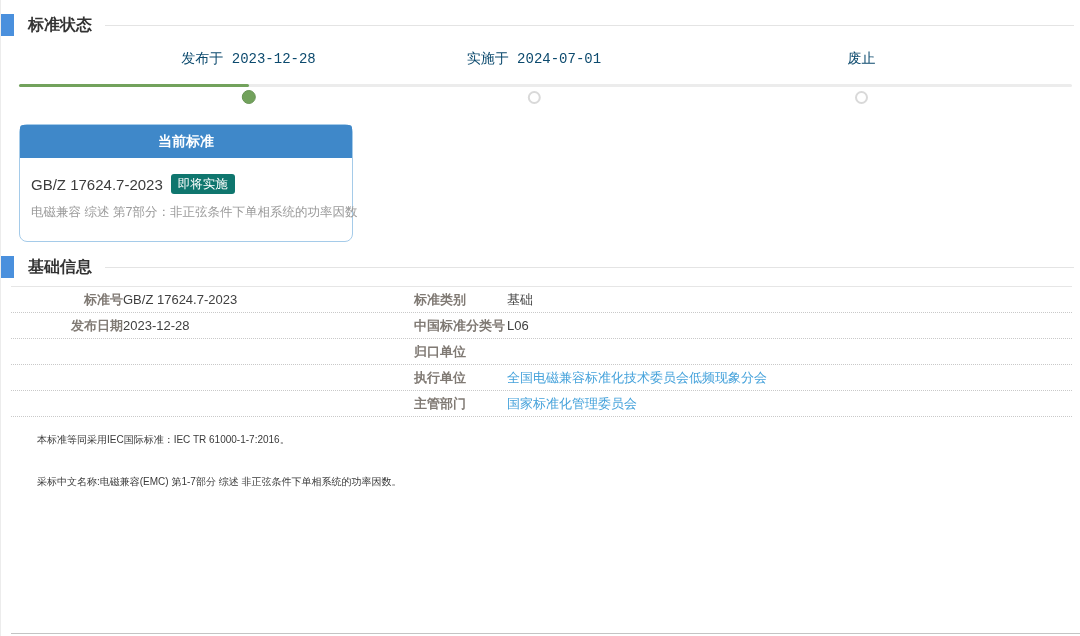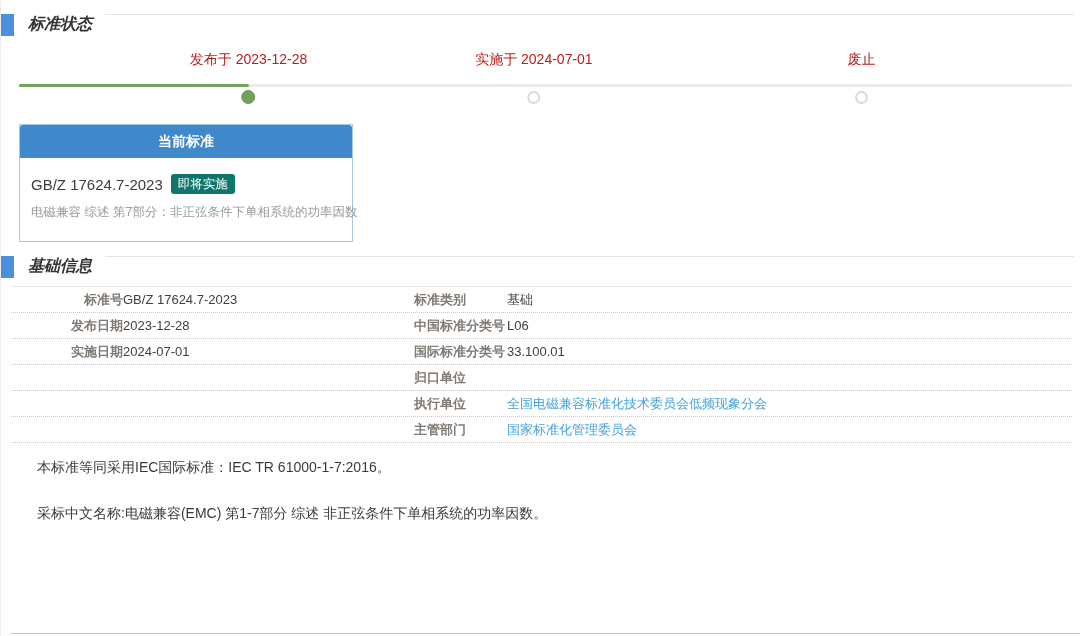--- a/index.html
+++ b/index.html
@@ -7,36 +7,36 @@
   .page {
     position:relative;
     width:1080px; height:636px;
     background:#fff;
     font-family:"Liberation Sans","DejaVu Sans",sans-serif;
     color:#333;
     overflow:hidden;
     border-left:1px solid #ececec;
   }
   
-  .sec-header { display:flex; align-items:flex-start; margin-top:14px; height:22px;font-style:italic; }
+  .sec-header { display:flex; align-items:center; margin-top:14px; height:22px; }
   .sec-marker { width:13px; height:22px; background:#4a90dd; flex:0 0 auto; }
   .sec-title  { font-size:16px; font-weight:bold; color:#333; margin-left:14px; white-space:nowrap; }
   .sec-line   { flex:1; height:1px; background:#e4e4e4; margin:0 6px 0 13px; }
   
   .timeline { position:relative; height:44px; margin:14px 8px 0 18px; }
   .tl-base  { position:absolute; left:0; right:0; top:34px; height:3px; background:#ececec; border-radius:2px; }
   .tl-green { position:absolute; left:0; width:21.8%; top:34px; height:3px; background:#72a25c; border-radius:2px; }
   .tl-node  { position:absolute; top:0; transform:translateX(-50%); text-align:center; }
   .tl-node-1 { left:21.8%; } .tl-node-2 { left:48.9%; } .tl-node-3 { left:80.0%; }
-  .tl-label { font-size:14px; color:#b91c1c; white-space:nowrap; line-height:18px; }
+  .tl-label { font-size:14px; color:#0c4a6e; white-space:nowrap; line-height:18px;font-family:Liberation Mono, monospace; }
   .tl-dot   { width:14px; height:14px; border-radius:50%; margin:22px auto 0; }
   .tl-dot.reached  { background:#72a25c; border:1px solid #689455; }
   .tl-dot.upcoming { width:13px; height:13px; background:#fff; border:2px solid #d9d9d9; margin-top:23px; }
   
-  .card { width:334px; margin:30px 0 0 18px; border:1px solid #a5cbe9; border-radius:0; background:#fff; }
+  .card { width:334px; margin:30px 0 0 18px; border:1px solid #a5cbe9; border-radius:8px; background:#fff; }
   .card-header {
     background:#3f88c9; color:#fff; text-align:center;
     font-size:14px; font-weight:600; line-height:33px; height:33px;
     border-radius:3px 3px 0 0;
   }
   .card-body { padding:16px 11px 20px; }
   .card-code-row { display:flex; align-items:center; }
   .card-code { font-size:15px; color:#3c3c3c; white-space:nowrap; }
   .badge {
     display:inline-block; margin-left:8px; padding:2px 7px;
@@ -46,21 +46,21 @@
   .card-desc { margin-top:10px; font-size:12.5px; color:#9a9a9a; white-space:nowrap; }
   
   .info-table { margin:8px 8px 0 10px; border-top:1px solid #e6e6e6; }
   .info-row  { display:flex; line-height:25px; height:26px; border-bottom:1px dotted #c9c9c9; font-size:13px; }
   .c-l-label { width:112px; padding-left:12px; color:#807a74; font-weight:bold;text-align:right; }
   .c-l-value { width:291px; color:#404040; }
   .c-r-label { width:93px;  color:#807a74; font-weight:bold; white-space:nowrap; }
   .c-r-value { flex:1; color:#404040; }
   .link { color:#45a2db; text-decoration:none; cursor:pointer; }
   
-  .adopt-p { margin:16px 0 0 36px; font-size:14px; color:#3a3a3a; }
+  .adopt-p { margin:16px 0 0 36px; font-size:10px; color:#3a3a3a; }
   .adopt-p + .adopt-p { margin-top:28px; }
   .bottom-line { position:absolute; left:10px; right:0; bottom:2px; height:1px; background:#c4c4c4; }
 </style>
 </head>
 <body>
 
 <div class="page">
 
   <div class="sec-header">
     <span class="sec-marker"></span>
@@ -109,26 +109,20 @@
       <span class="c-r-label">标准类别</span>
       <span class="c-r-value">基础</span>
     </div>
     <div class="info-row">
       <span class="c-l-label">发布日期</span>
       <span class="c-l-value">2023-12-28</span>
       <span class="c-r-label">中国标准分类号</span>
       <span class="c-r-value">L06</span>
     </div>
     <div class="info-row">
-      <span class="c-l-label">实施日期</span>
-      <span class="c-l-value">2024-07-01</span>
-      <span class="c-r-label">国际标准分类号</span>
-      <span class="c-r-value">33.100.01</span>
-    </div>
-    <div class="info-row">
       <span class="c-l-label"></span>
       <span class="c-l-value"></span>
       <span class="c-r-label">归口单位</span>
     </div>
     <div class="info-row">
       <span class="c-l-label"></span>
       <span class="c-l-value"></span>
       <span class="c-r-label">执行单位</span>
       <span class="c-r-value"><a class="link">全国电磁兼容标准化技术委员会低频现象分会</a></span>
     </div>

